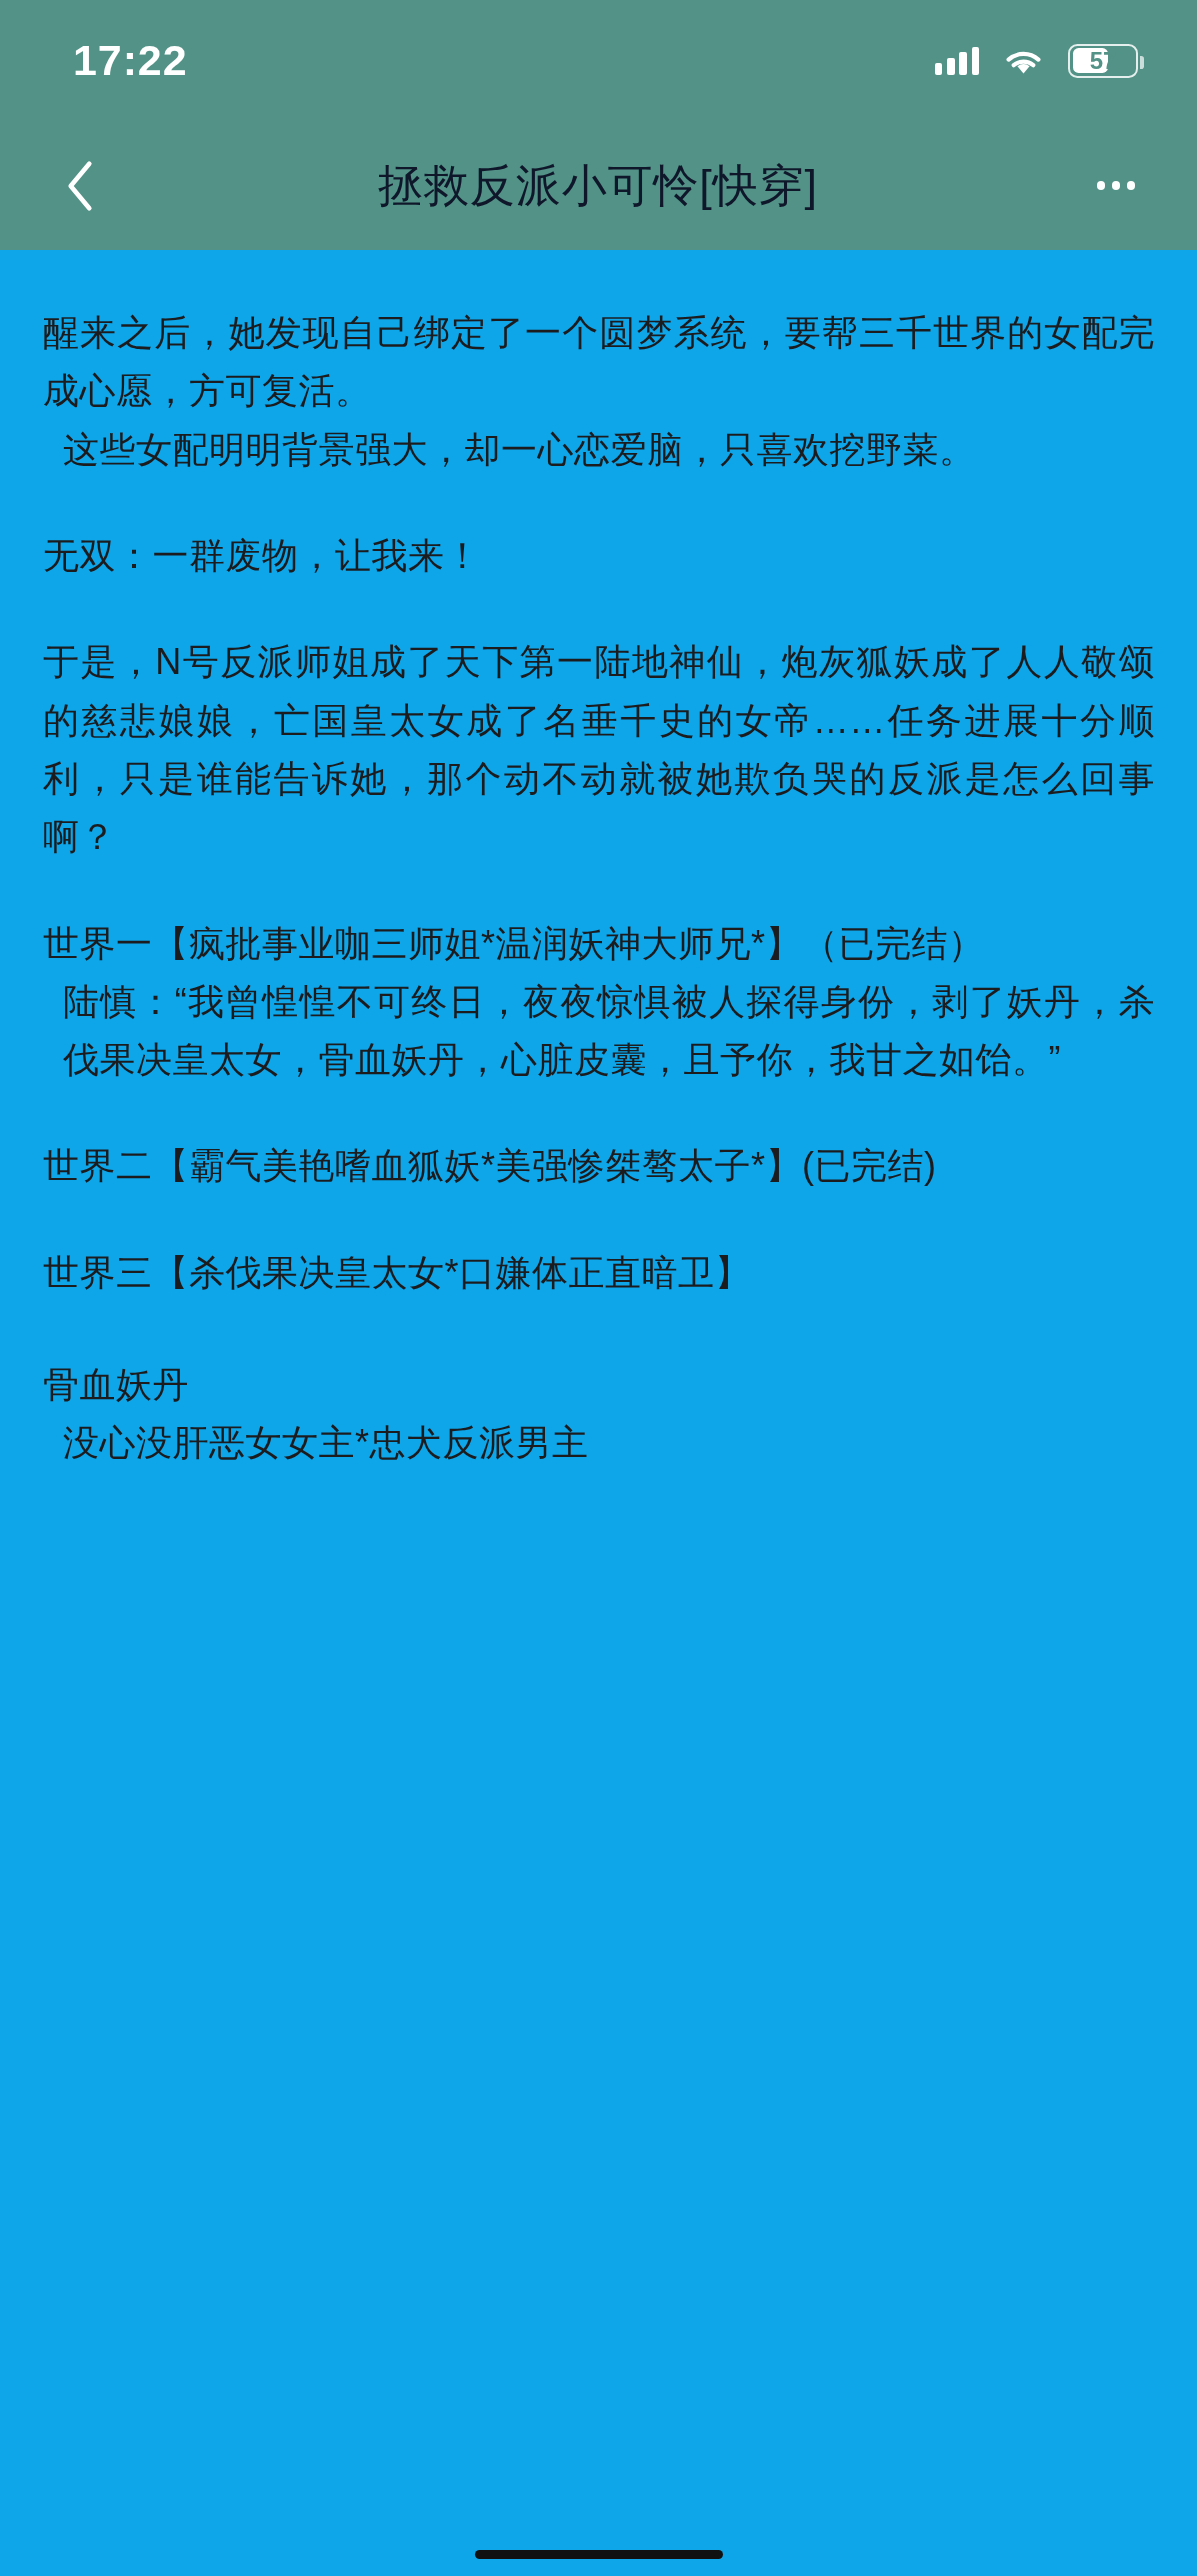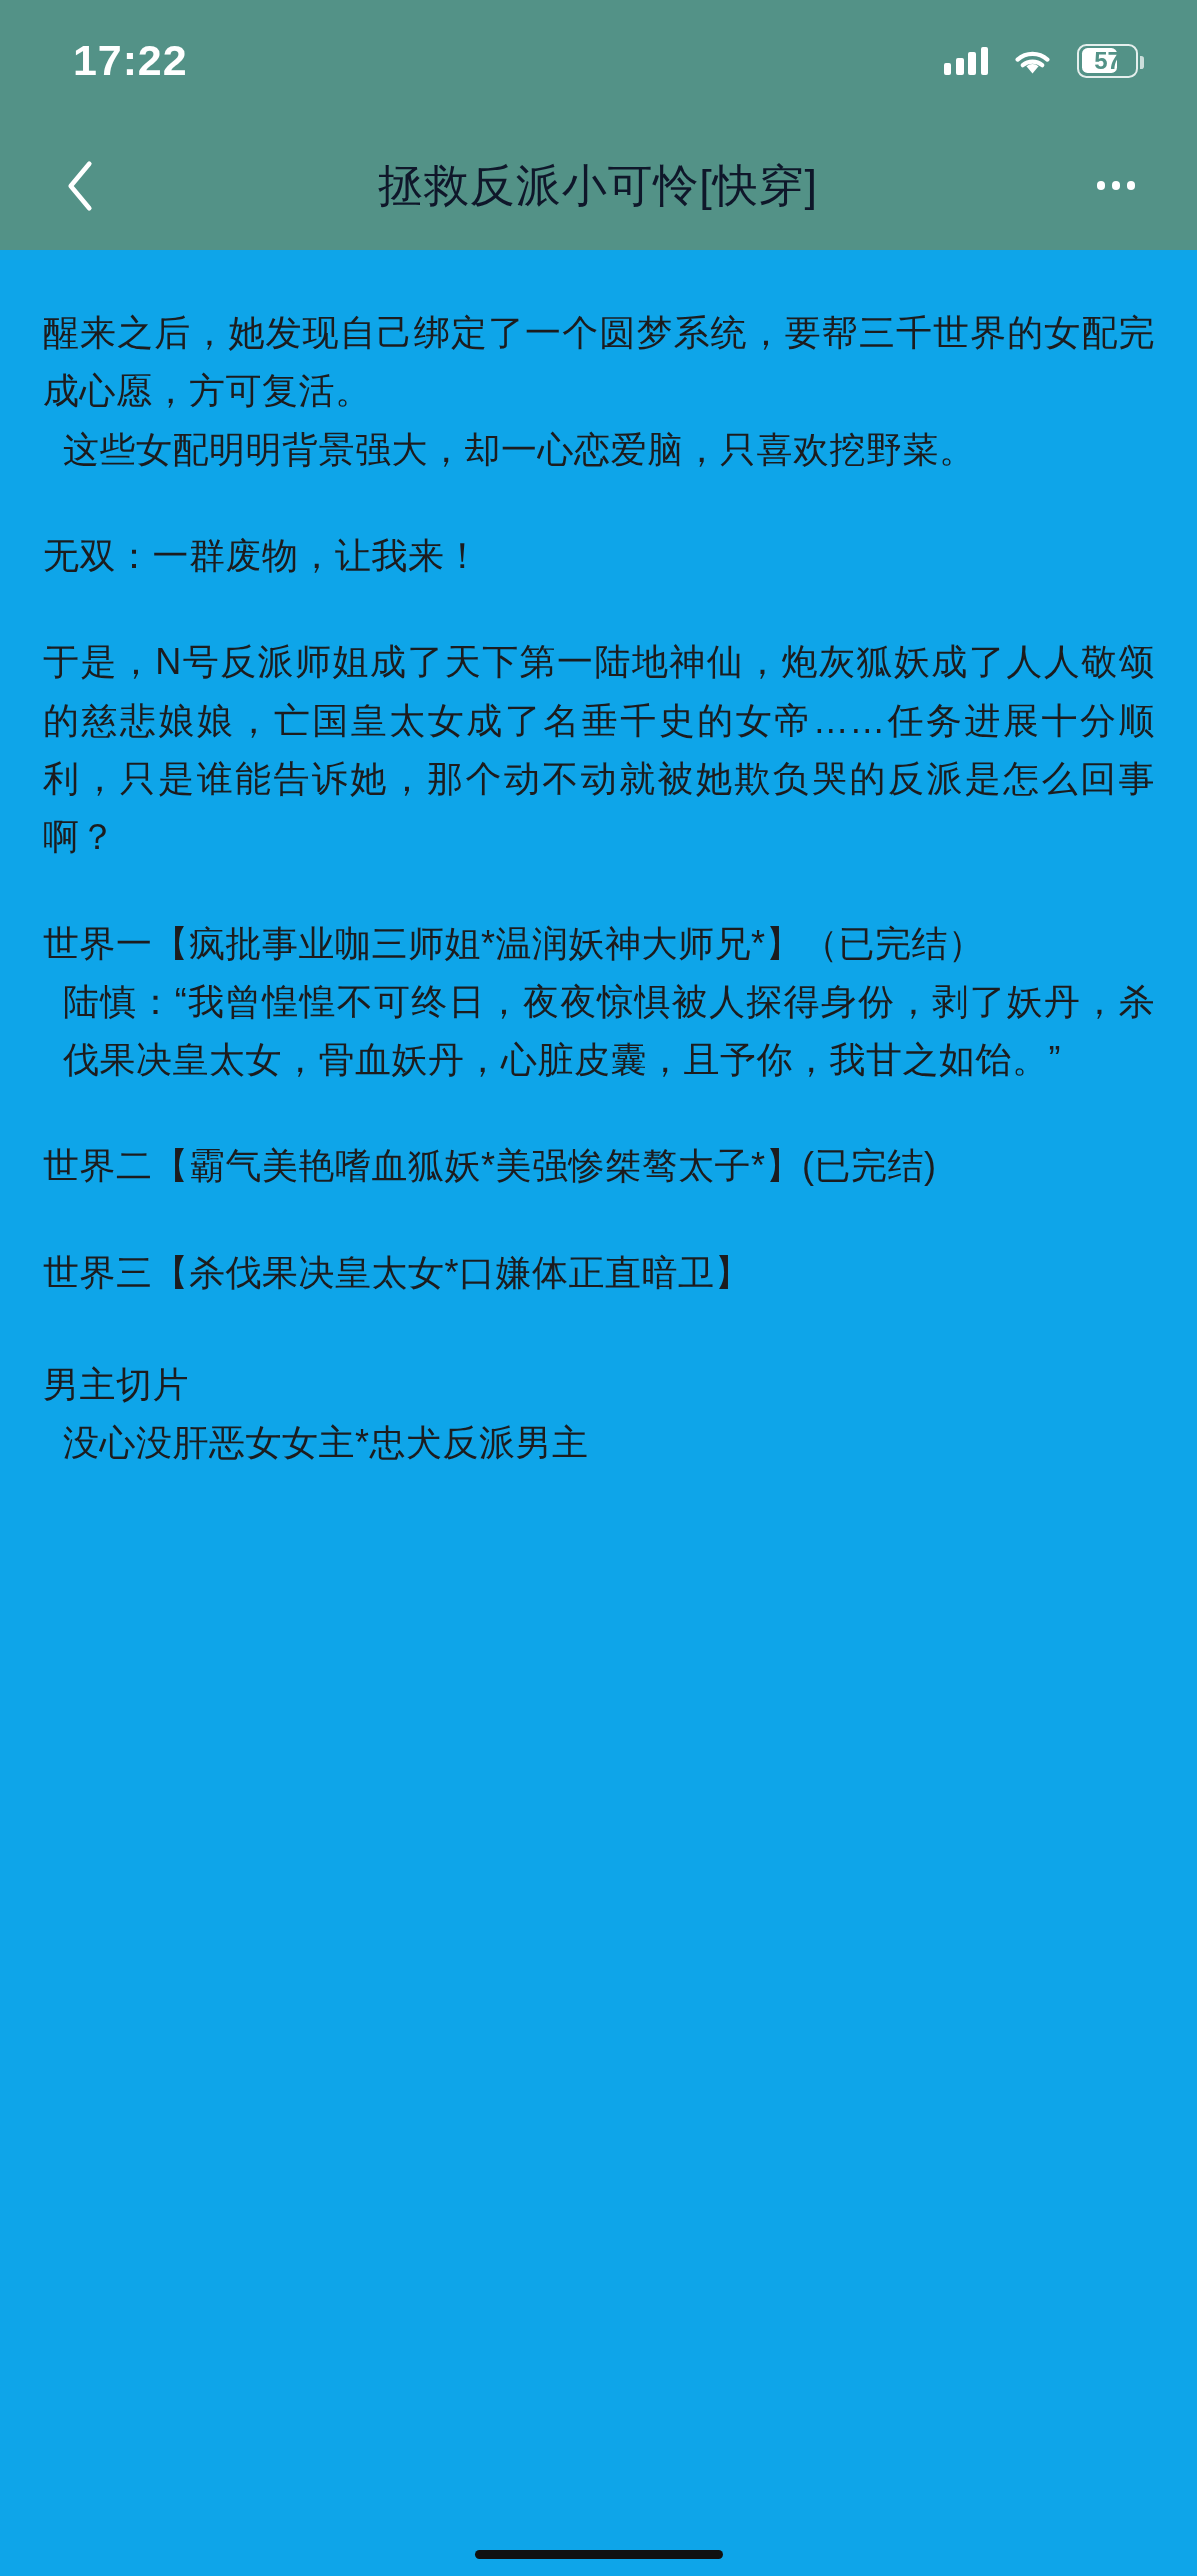--- a/index.html
+++ b/index.html
@@ -48,21 +48,21 @@
     background: #ffffff;
     border-radius: 1.9px;
   }
   .signal-bars i:nth-child(1) { height: 11.2px; }
   .signal-bars i:nth-child(2) { height: 17px; }
   .signal-bars i:nth-child(3) { height: 22.4px; }
   .signal-bars i:nth-child(4) { height: 28px; }
   .wifi-icon { width: 41px; height: 30px; position: relative; }
   .wifi-icon svg { display: block; }
   .battery {
-    width: 61px;
+    width: 70px;
     height: 34px;
     border: 2.8px solid rgba(255,255,255,0.85);
     border-radius: 9.3px;
     position: relative;
     display: flex;
     align-items: center;
     justify-content: center;
   }
   .battery::after {
     content: "";
@@ -199,19 +199,19 @@
     <div class="gap-md"></div>
     <p class="para">于是，N号反派师姐成了天下第一陆地神仙，炮灰狐妖成了人人敬颂的慈悲娘娘，亡国皇太女成了名垂千史的女帝……任务进展十分顺利，只是谁能告诉她，那个动不动就被她欺负哭的反派是怎么回事啊？</p>
     <div class="gap-md"></div>
     <p class="para">世界一【疯批事业咖三师姐*温润妖神大师兄*】（已完结）</p>
     <p class="para">陆慎：“我曾惶惶不可终日，夜夜惊惧被人探得身份，剥了妖丹，杀伐果决皇太女，骨血妖丹，心脏皮囊，且予你，我甘之如饴。”</p>
     <div class="gap-md"></div>
     <p class="para">世界二【霸气美艳嗜血狐妖*美强惨桀骜太子*】(已完结)</p>
     <div class="gap-md"></div>
     <p class="para">世界三【杀伐果决皇太女*口嫌体正直暗卫】</p>
     <div class="gap-lg"></div>
-    <p class="para">男主切片</p>
+    <p class="para">骨血妖丹</p>
     <p class="para">没心没肝恶女女主*忠犬反派男主</p>
   </div>
 
   <div class="home-indicator"></div>
 </div>
 
 
 </body></html>

